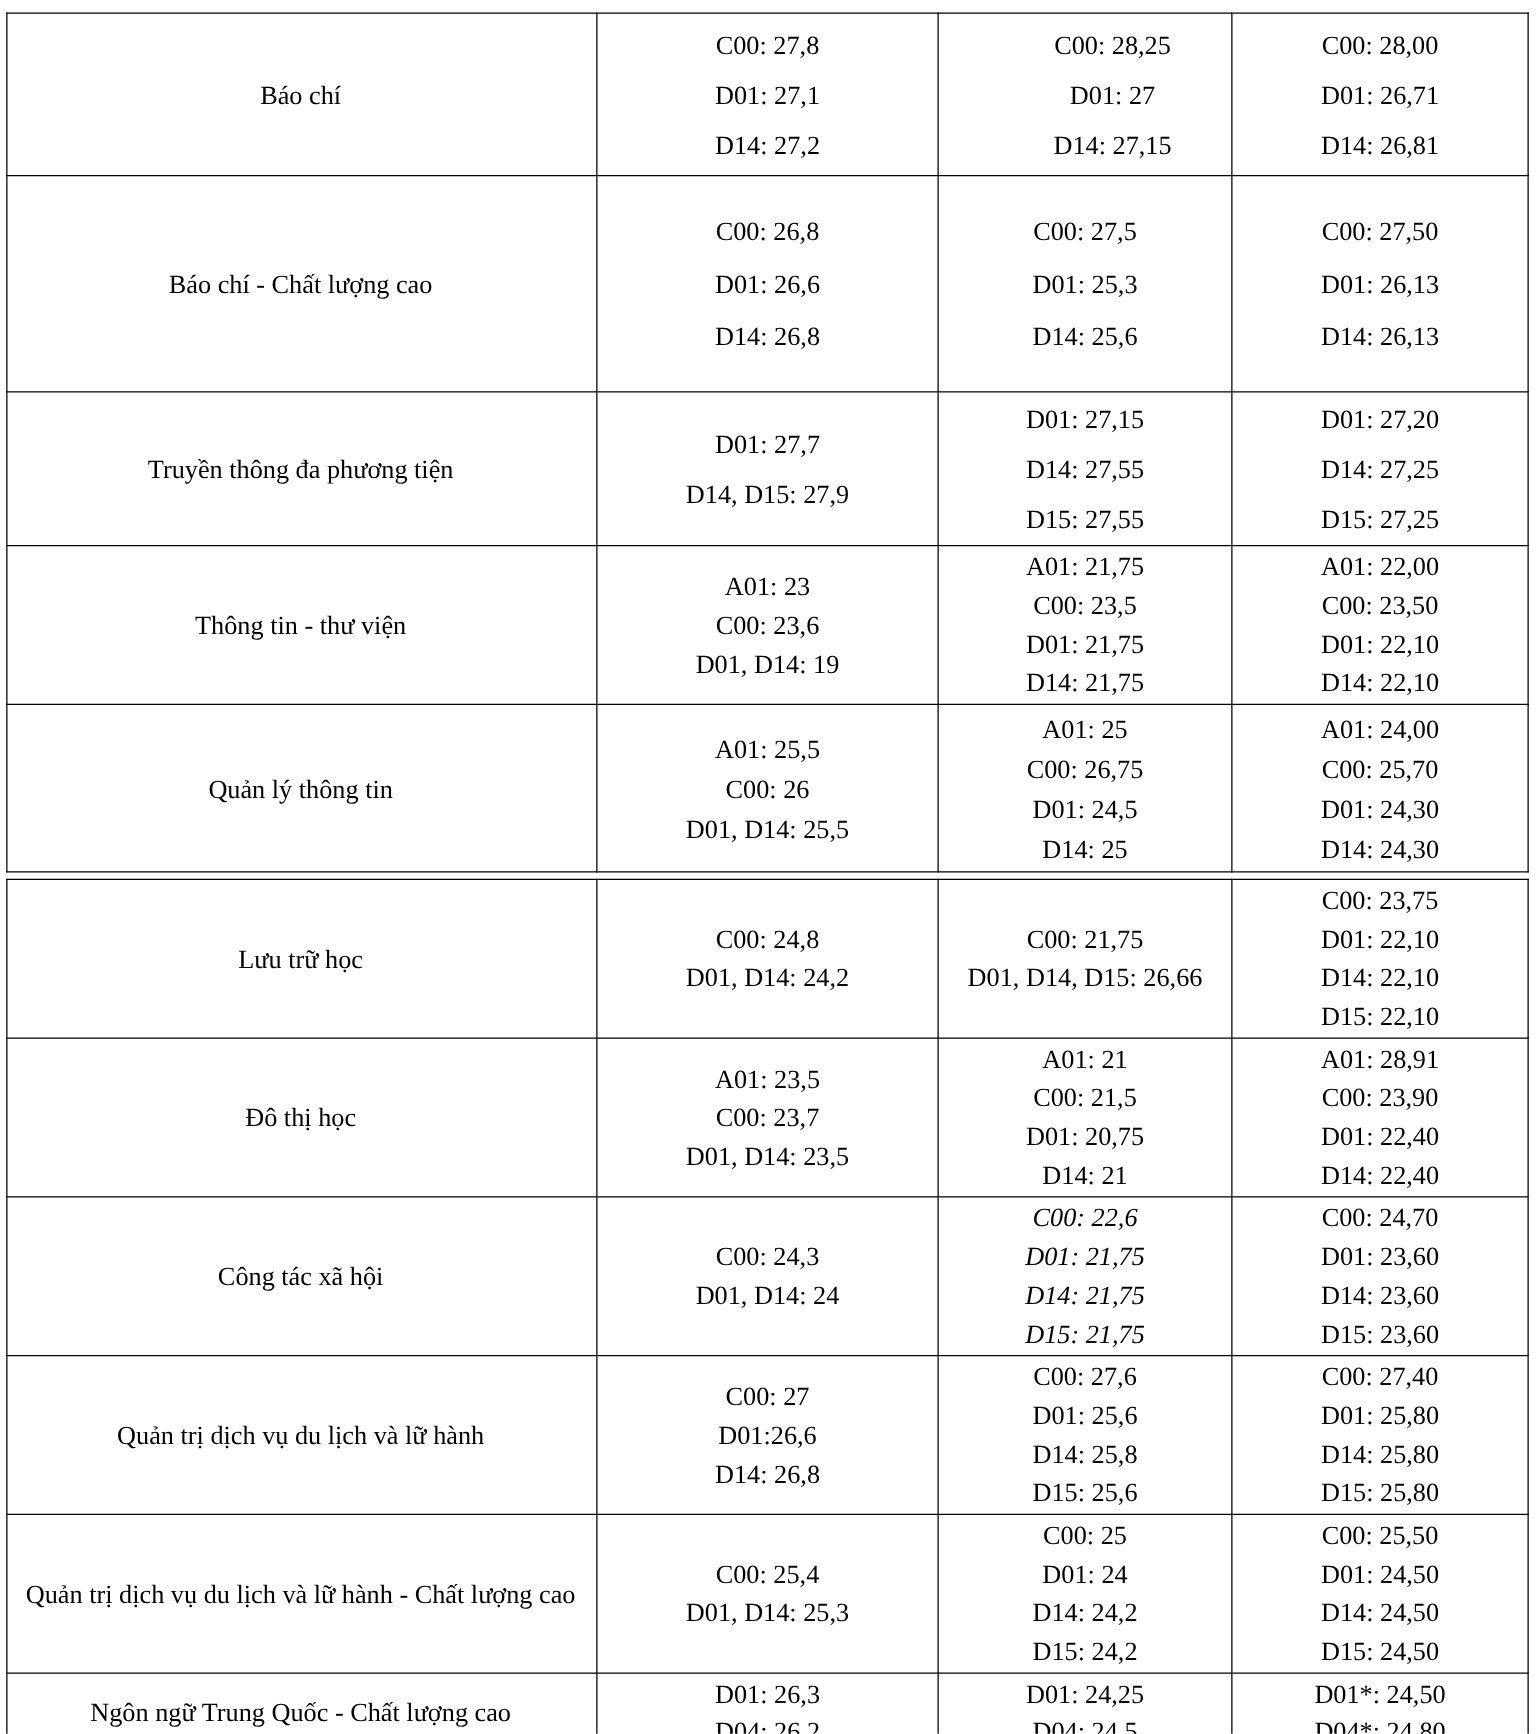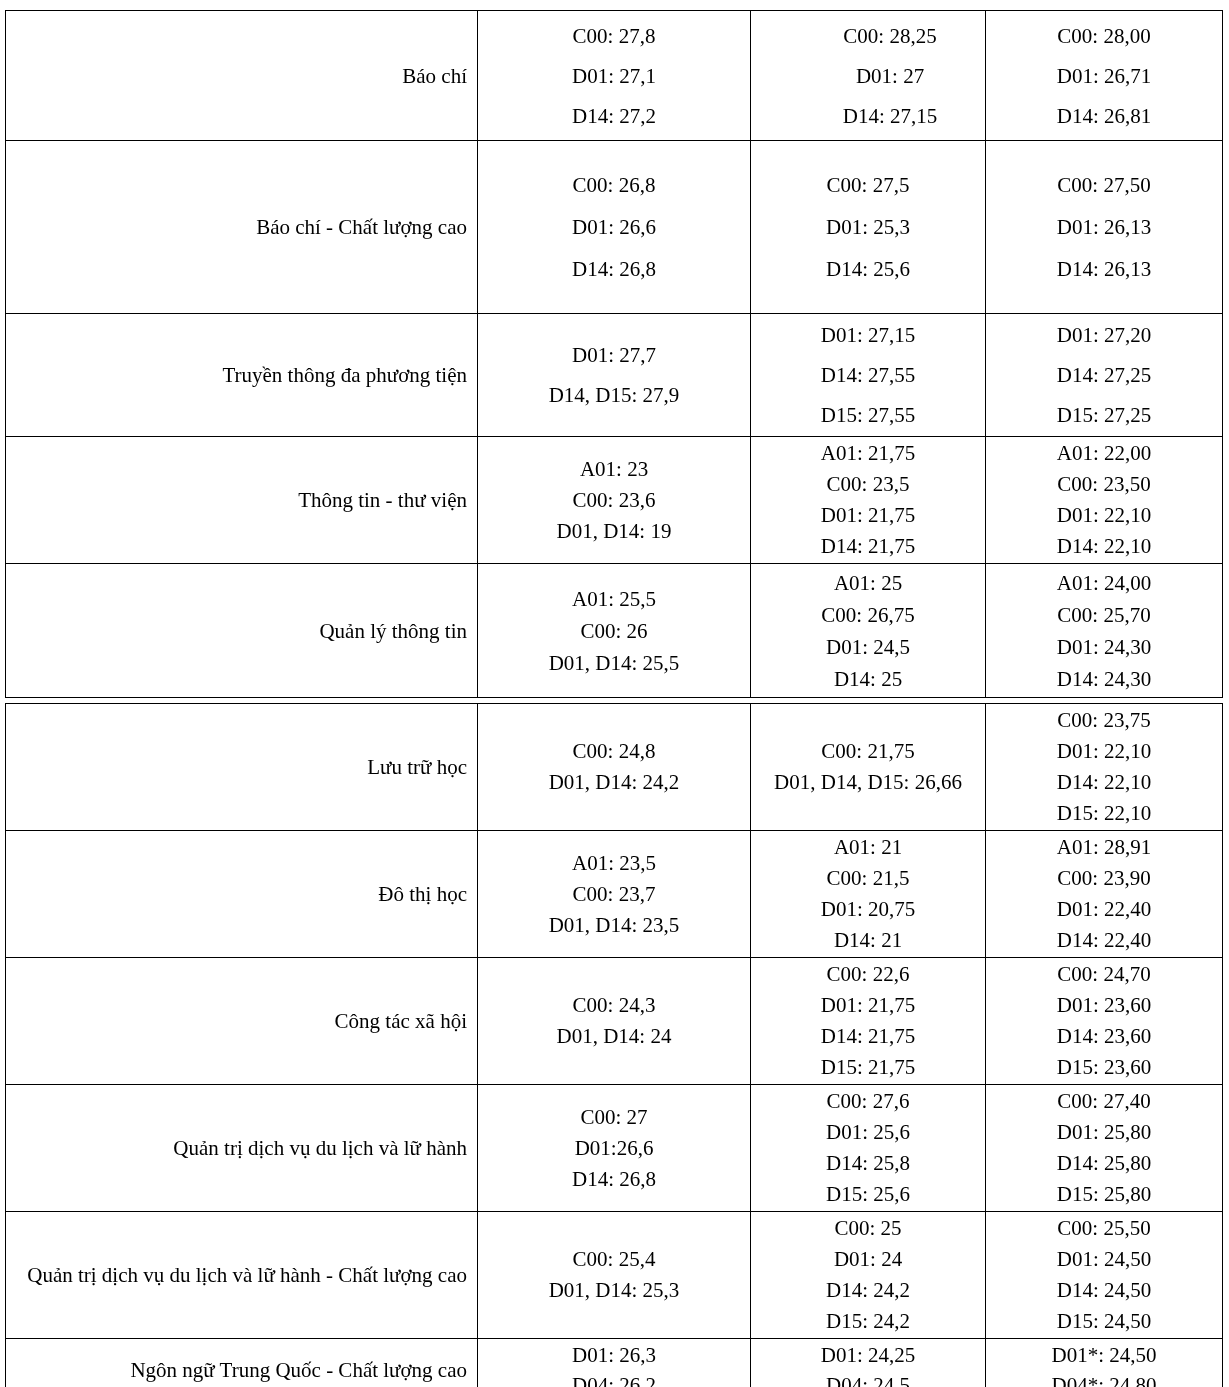--- a/index.html
+++ b/index.html
@@ -25,21 +25,21 @@
   }
   table.score-table.lower {
     margin-top: 5px;
   }
   td {
     border: 1px solid #000000;
     vertical-align: middle;
     overflow: hidden;
   }
   td.major {
-    text-align: right;
+    text-align: center;
     padding: 2px 10px 2px 8px;
     line-height: 32px;
   }
   td.scores {
     text-align: center;
     padding: 1px 4px;
   }
 </style>
 </head>
 <body>
@@ -194,21 +194,21 @@
             <div>D01: 22,40</div>
             <div>D14: 22,40</div>
           </td>
         </tr>
         <tr style="height: 125px;">
           <td class="major">Công tác xã hội</td>
           <td class="scores" style="line-height: 31px;">
             <div>C00: 24,3</div>
             <div>D01, D14: 24</div>
           </td>
-          <td class="scores" style="line-height: 31px;">
+          <td class="scores" style="line-height: 31px; font-style: italic;">
             <div>C00: 22,6</div>
             <div>D01: 21,75</div>
             <div>D14: 21,75</div>
             <div>D15: 21,75</div>
           </td>
           <td class="scores" style="line-height: 31px;">
             <div>C00: 24,70</div>
             <div>D01: 23,60</div>
             <div>D14: 23,60</div>
             <div>D15: 23,60</div>

